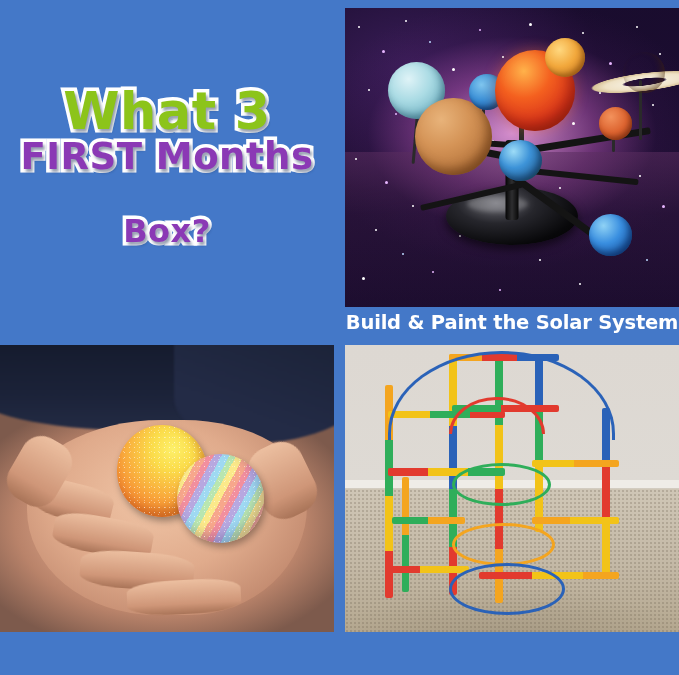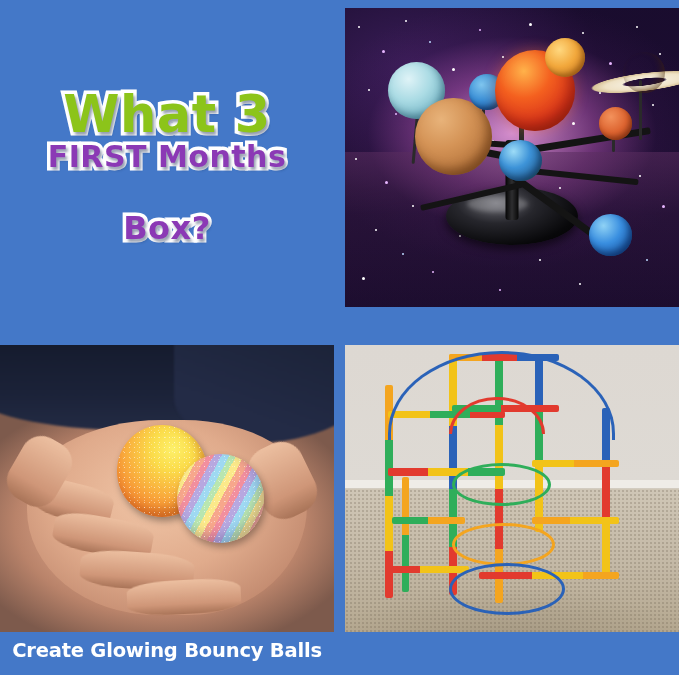--- a/index.html
+++ b/index.html
@@ -32,21 +32,21 @@
     letter-spacing:0.5px;
     -webkit-text-stroke:7px #ffffff;
     paint-order:stroke fill;
     text-shadow:2px 3px 3px rgba(20,40,80,0.45);
   }
   .green{color:#8cc41a;}
   .purple{color:#8b39b5;}
   #t1{font-size:51px;margin-bottom:2px;}
   #t2{font-size:50px;margin-bottom:16px;}
   #t3{font-size:33px;margin-bottom:1px;}
-  #t4{font-size:30px;margin-bottom:1px;}
+  #t4{font-size:37px;margin-bottom:1px;}
   #t5{font-size:32px;margin-top:40px;}
 
   
   .cap{
     position:absolute;
     color:#ffffff;
     font-family:"DejaVu Sans", sans-serif;
     font-weight:bold;
     font-size:19.5px;
     letter-spacing:-0.2px;
@@ -306,20 +306,21 @@
     <div style="position:absolute;left:79%;top:14%;width:21%;height:20%;">
       <div style="position:absolute;left:-26%;top:38%;width:152%;height:30%;border-radius:50%;
            background:radial-gradient(ellipse at 50% 50%, rgba(0,0,0,0) 26%, #f3ead6 30%, #efe2c6 52%, #d9c49a 68%, rgba(0,0,0,0) 72%);
            transform:rotate(-7deg);"></div>
       <div class="planet" style="left:20%;top:4%;width:60%;height:68%;
            background:radial-gradient(circle at 36% 26%,#e4bb82 0%,#cd9756 40%,#a8enn 60%,#8d6435 100%);
            box-shadow:inset -3px -4px 7px rgba(70,40,10,0.5);"></div>
     </div>
   </div>
 
+  <div class="cap" id="cap-solar">Build &amp; Paint the Solar System</div>
 
   <div class="quad" id="q-balls">
     <div class="balls-bg"></div>
     <div class="sleeve"></div>
     <div class="sleeve2"></div>
 
     <div class="palm"></div>
     <div class="finger" style="left:10%;top:48%;width:24%;height:13%;transform:rotate(14deg);"></div>
     <div class="finger" style="left:16%;top:60%;width:30%;height:13%;transform:rotate(10deg);"></div>
     <div class="finger" style="left:24%;top:72%;width:34%;height:13%;transform:rotate(4deg);"></div>
@@ -328,21 +329,20 @@
     <div class="finger" style="left:76%;top:34%;width:17%;height:26%;transform:rotate(-26deg);"></div>
 
     <div class="ballA">
       <div class="grain"></div>
     </div>
     <div class="ballB">
       <div class="grain"></div>
     </div>
   </div>
 
-  <div class="cap" id="cap-balls">Create Glowing Bouncy Balls</div>
 
   <div class="quad" id="q-struct">
     <div class="room"></div>
     <div class="baseboard"></div>
     <div class="carpet"></div>
 
     <div class="kid">
       <div class="hair"></div>
       <div class="head"></div>
       <div class="hairside" style="left:57%;top:30%;width:6%;height:16%;"></div>

